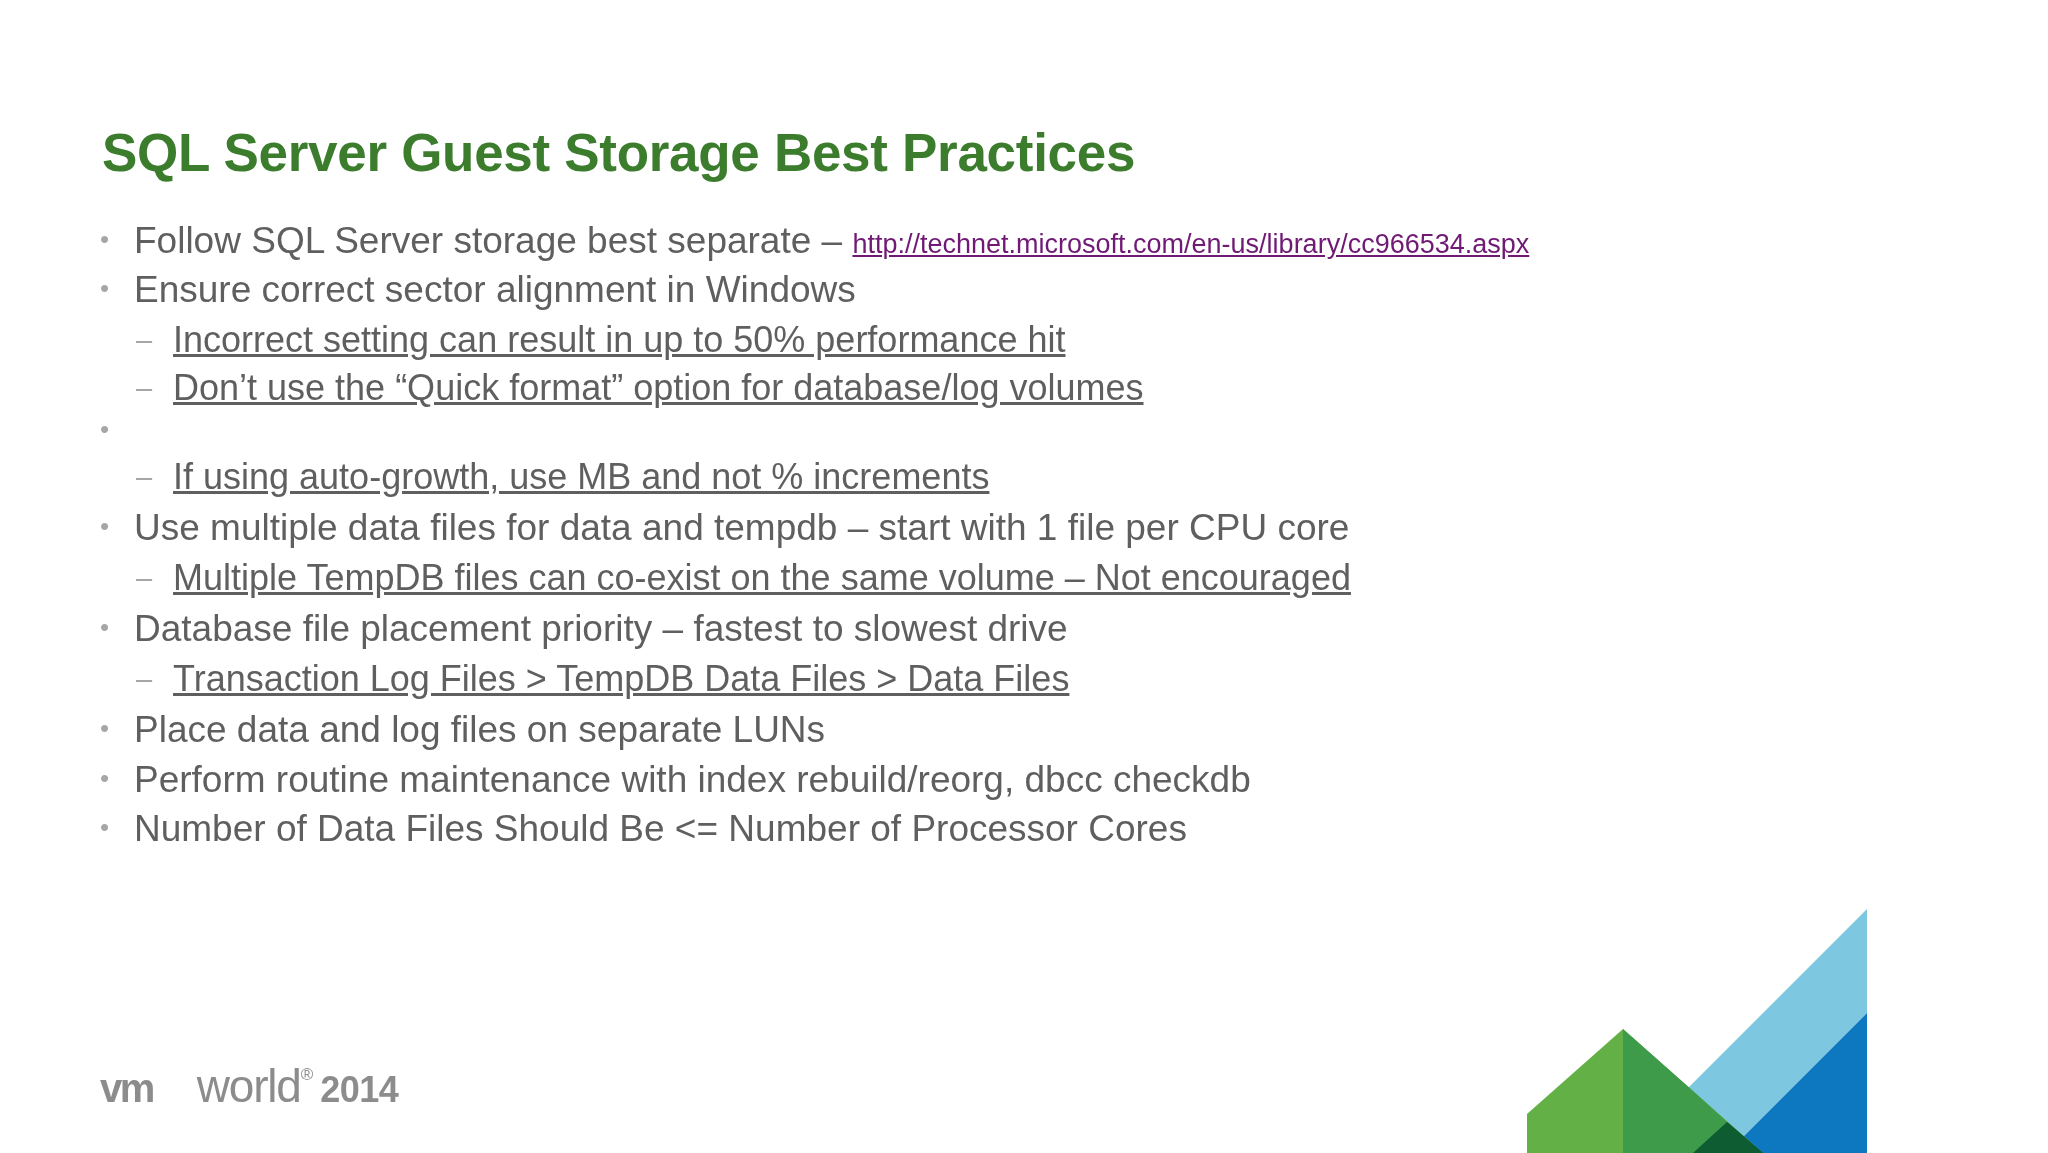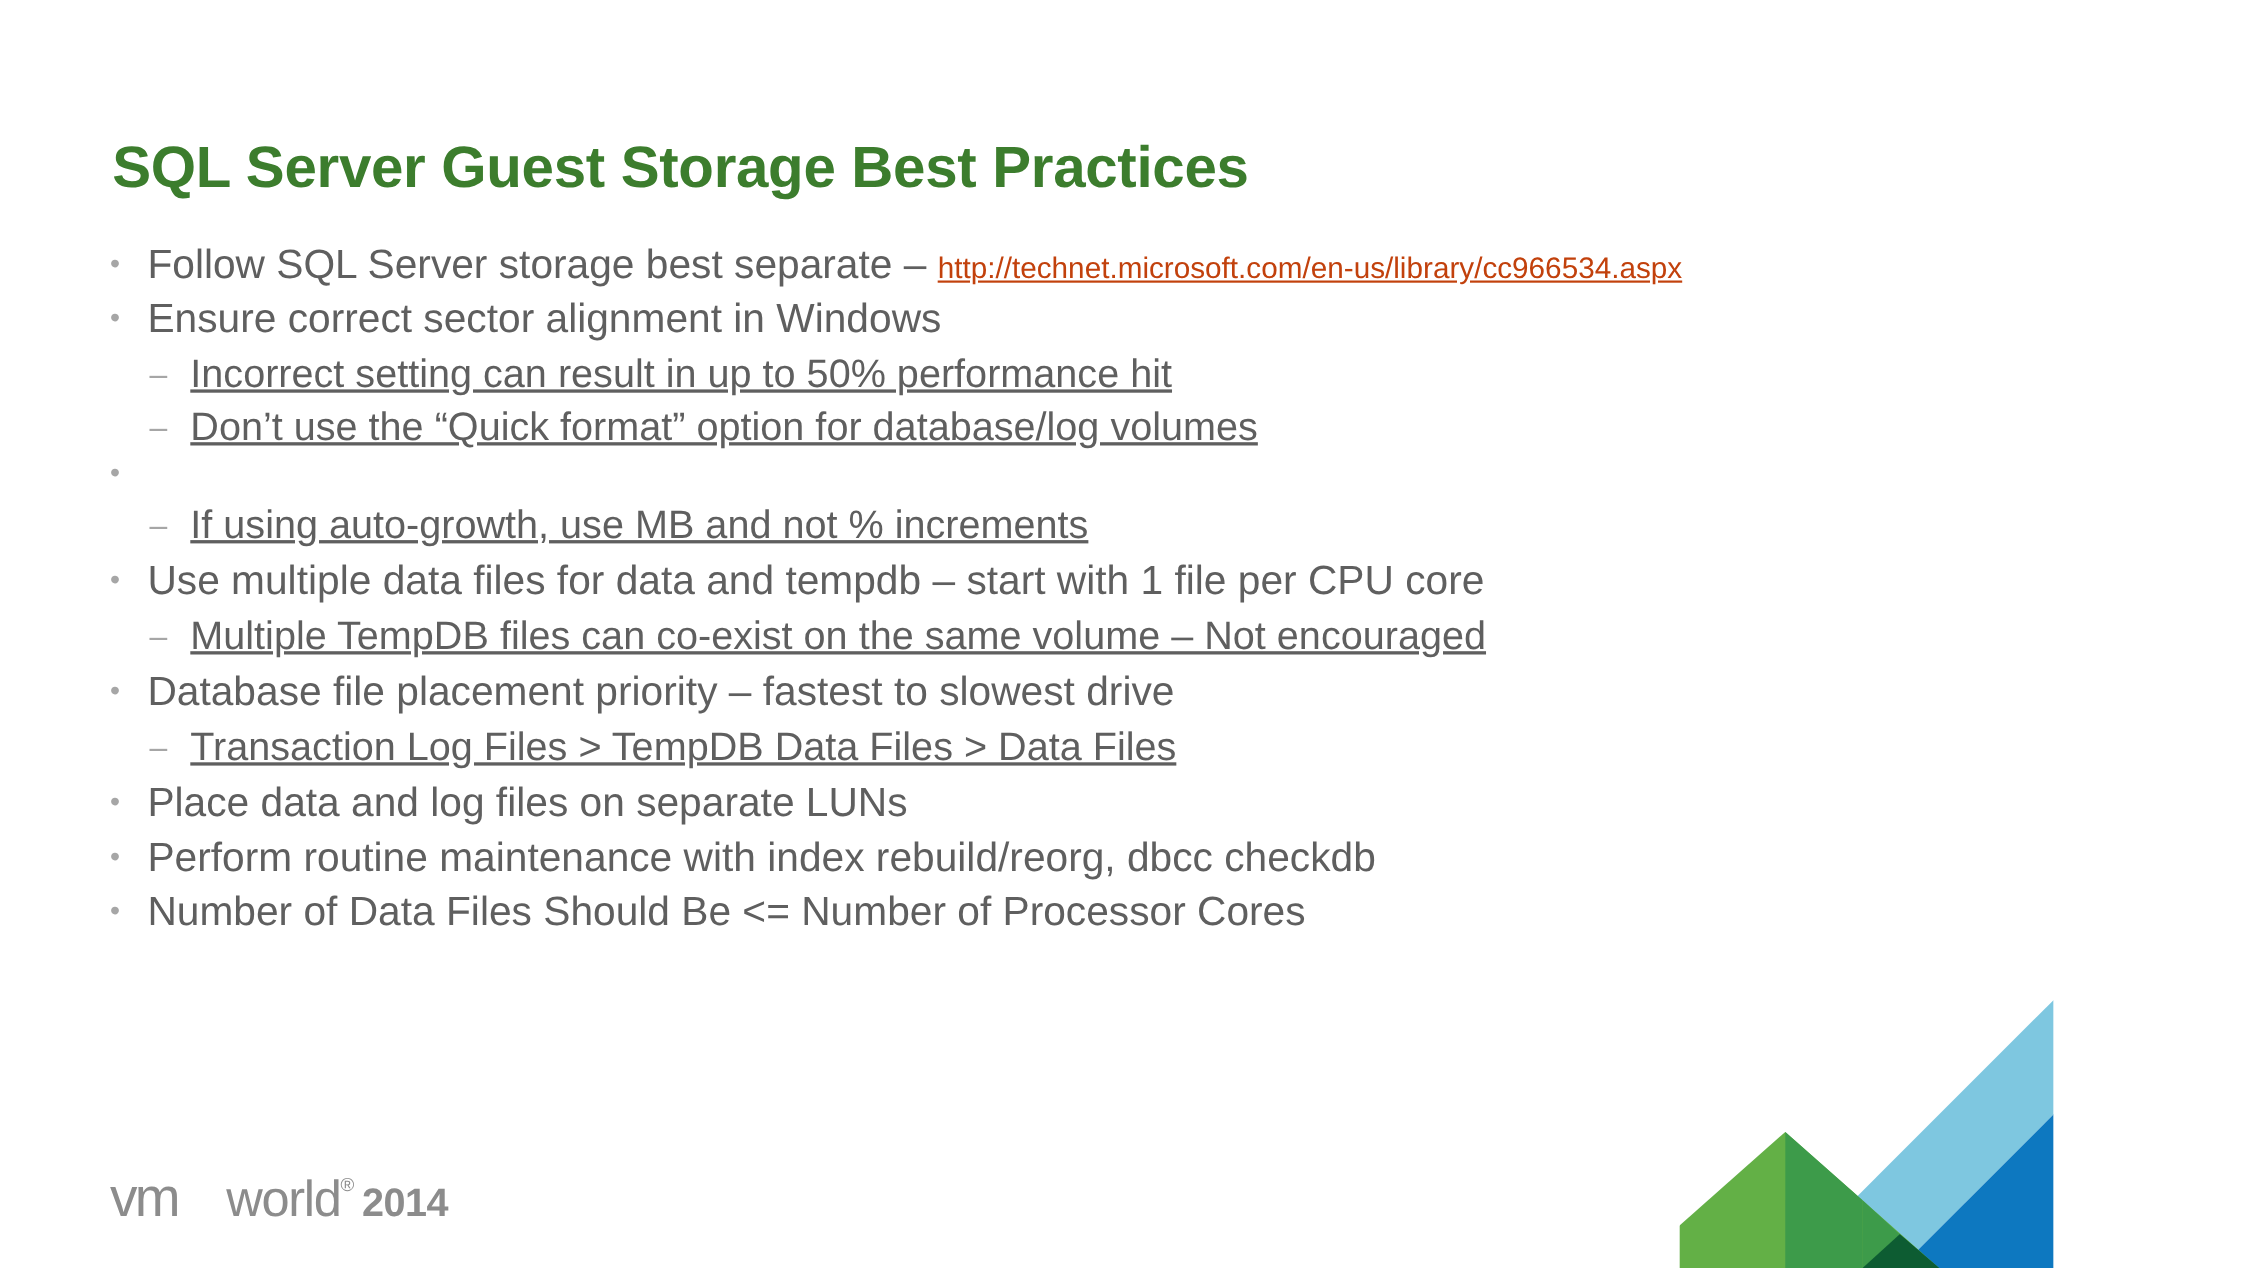--- a/index.html
+++ b/index.html
@@ -86,42 +86,42 @@
   }
   .level-2 .btext {
     font-size: 36px;
     color: #5f5f5f;
     line-height: 1.04;
     white-space: nowrap;
     text-decoration: underline;
   }
 
   .link {
-    color: #c2410c;
+    color: #701a75;
     text-decoration: underline;
     font-size: 27px;
     white-space: nowrap;
   }
 
   
   .gap-sm { margin-bottom: 11px; }
   .gap-md { margin-bottom: 14px; }
 
   
   #logo {
     position: absolute;
     left: 100px;
     top: 1063px;
     color: #8c8c8c;
     line-height: 1;
     white-space: nowrap;
   }
   #logo .vm {
-    font-size: 50px;
-    font-weight: normal;
+    font-size: 40px;
+    font-weight: bold;
     letter-spacing: -2.5px;
   }
   #logo .world {
     font-size: 46px;
     font-weight: normal;
     letter-spacing: -1.2px;
     margin-left: 44px;
   }
   #logo .reg {
     font-size: 17px;

